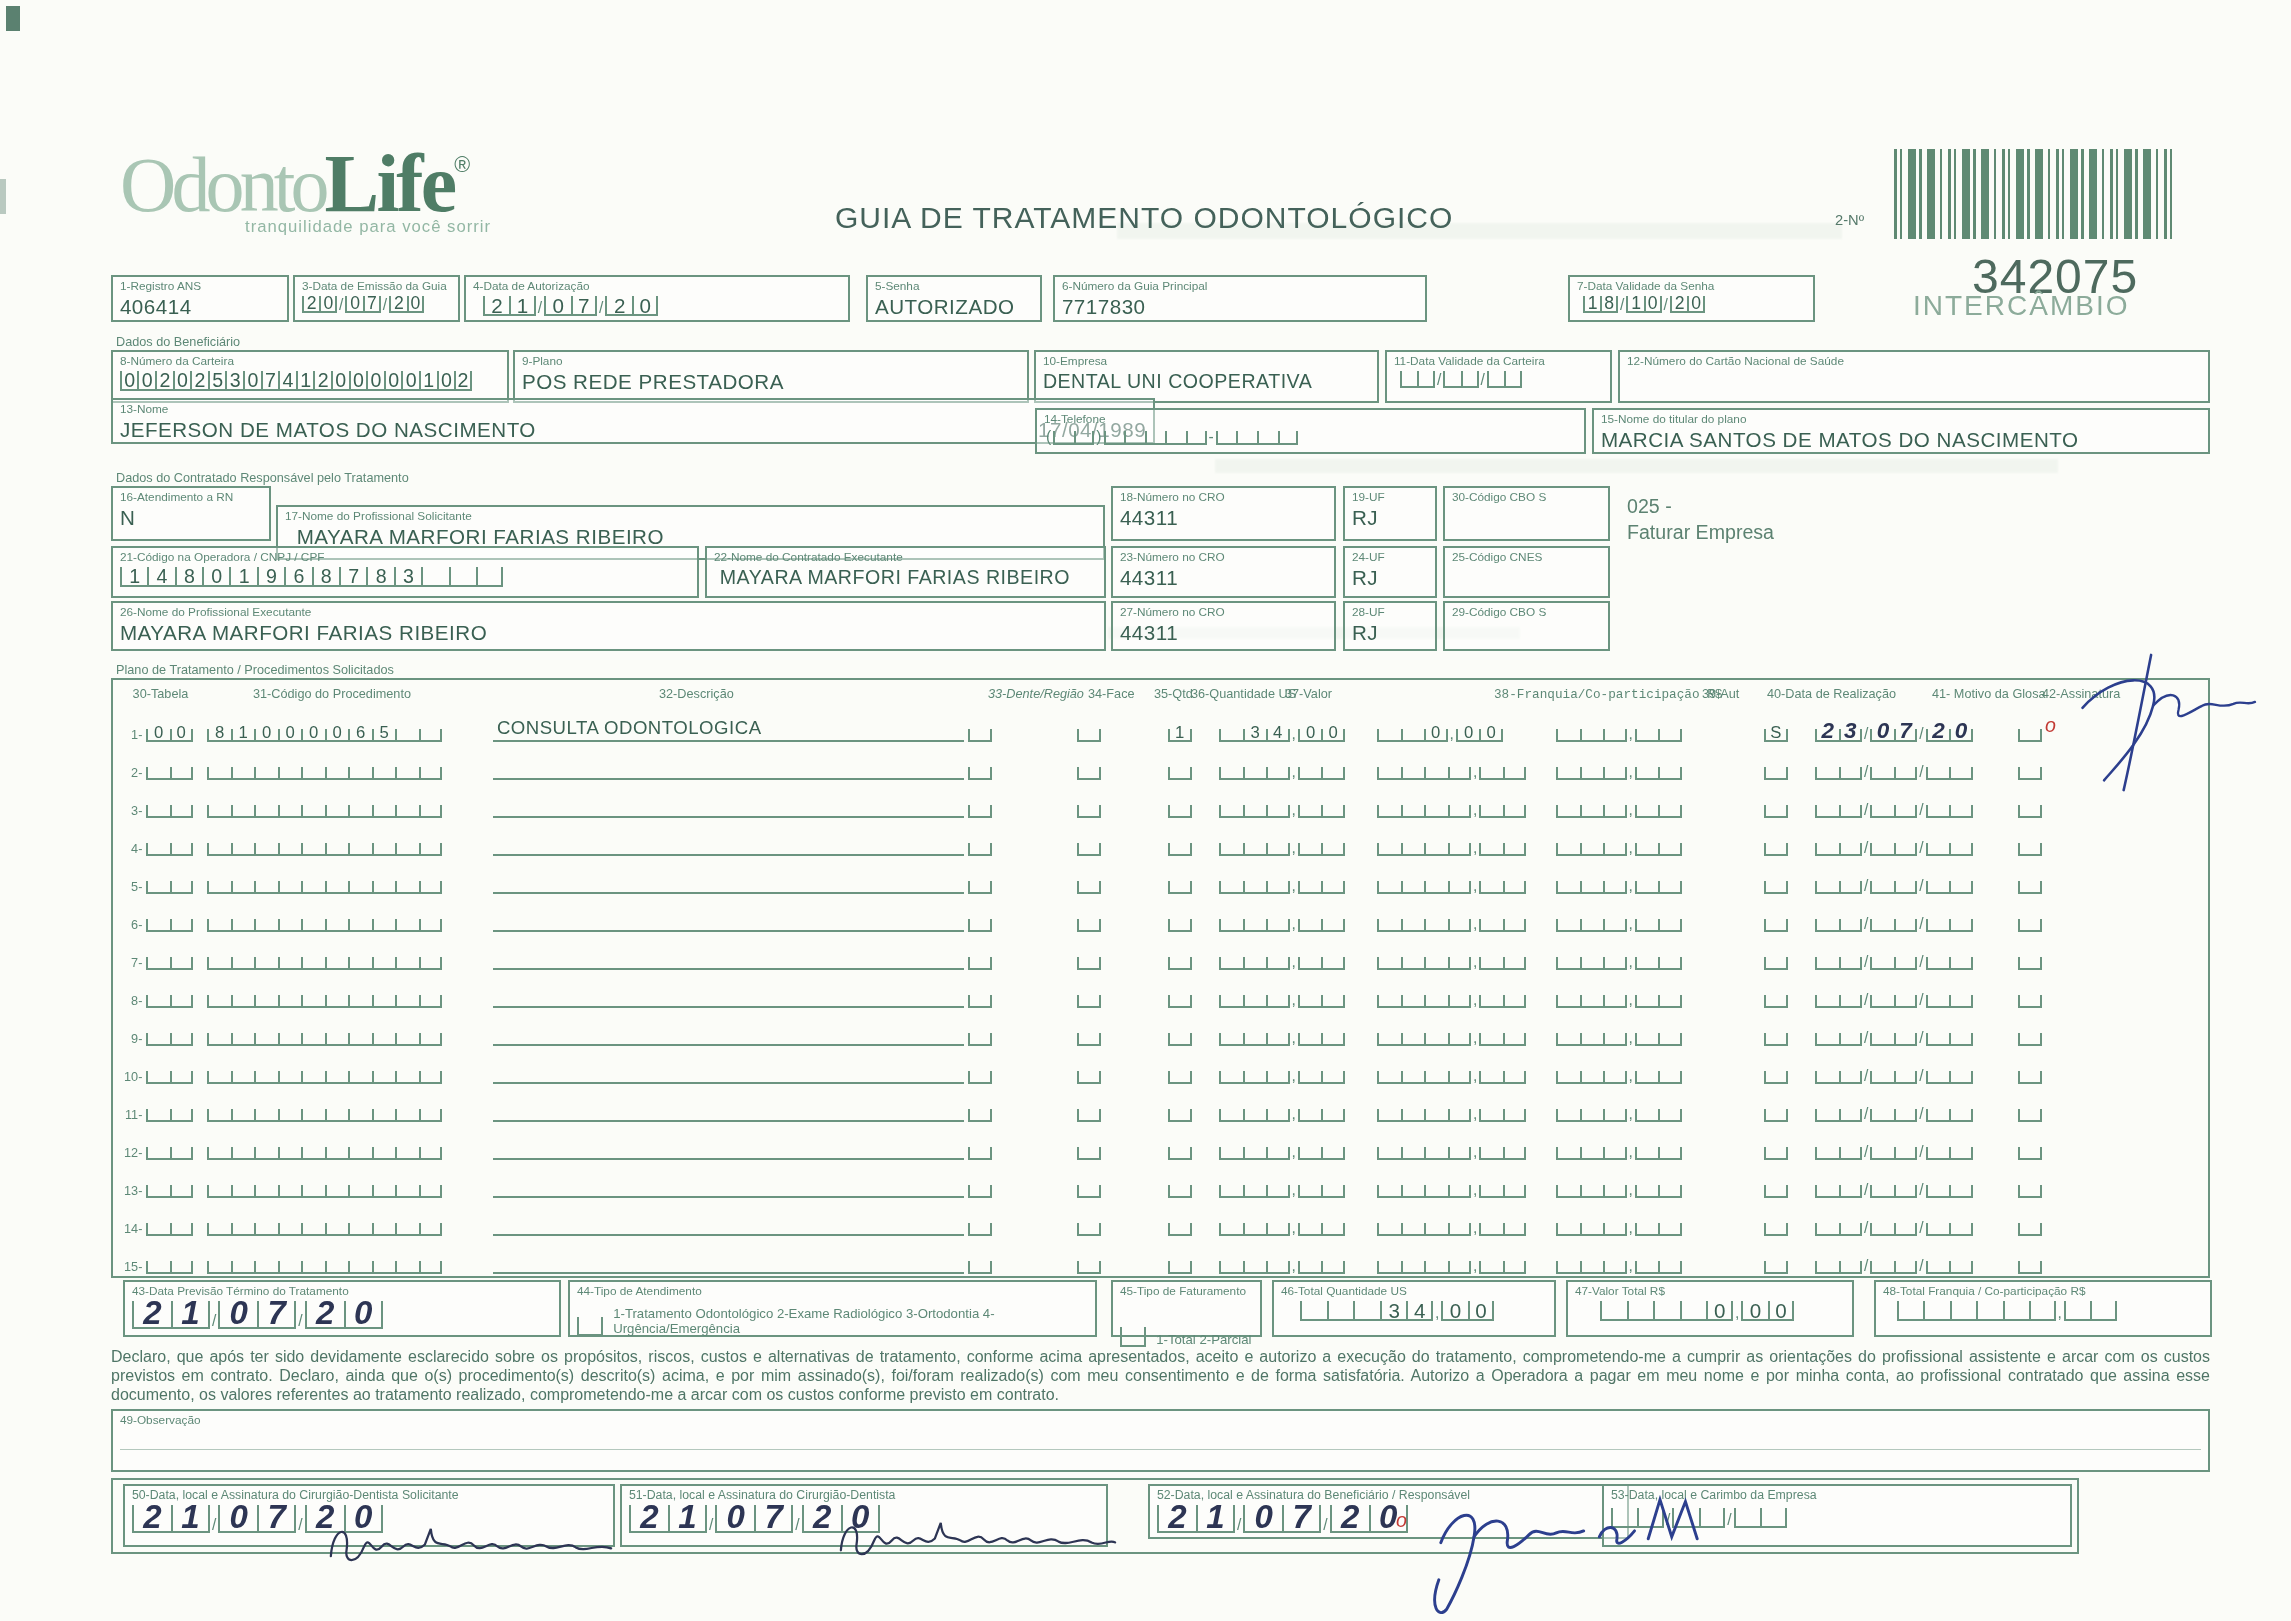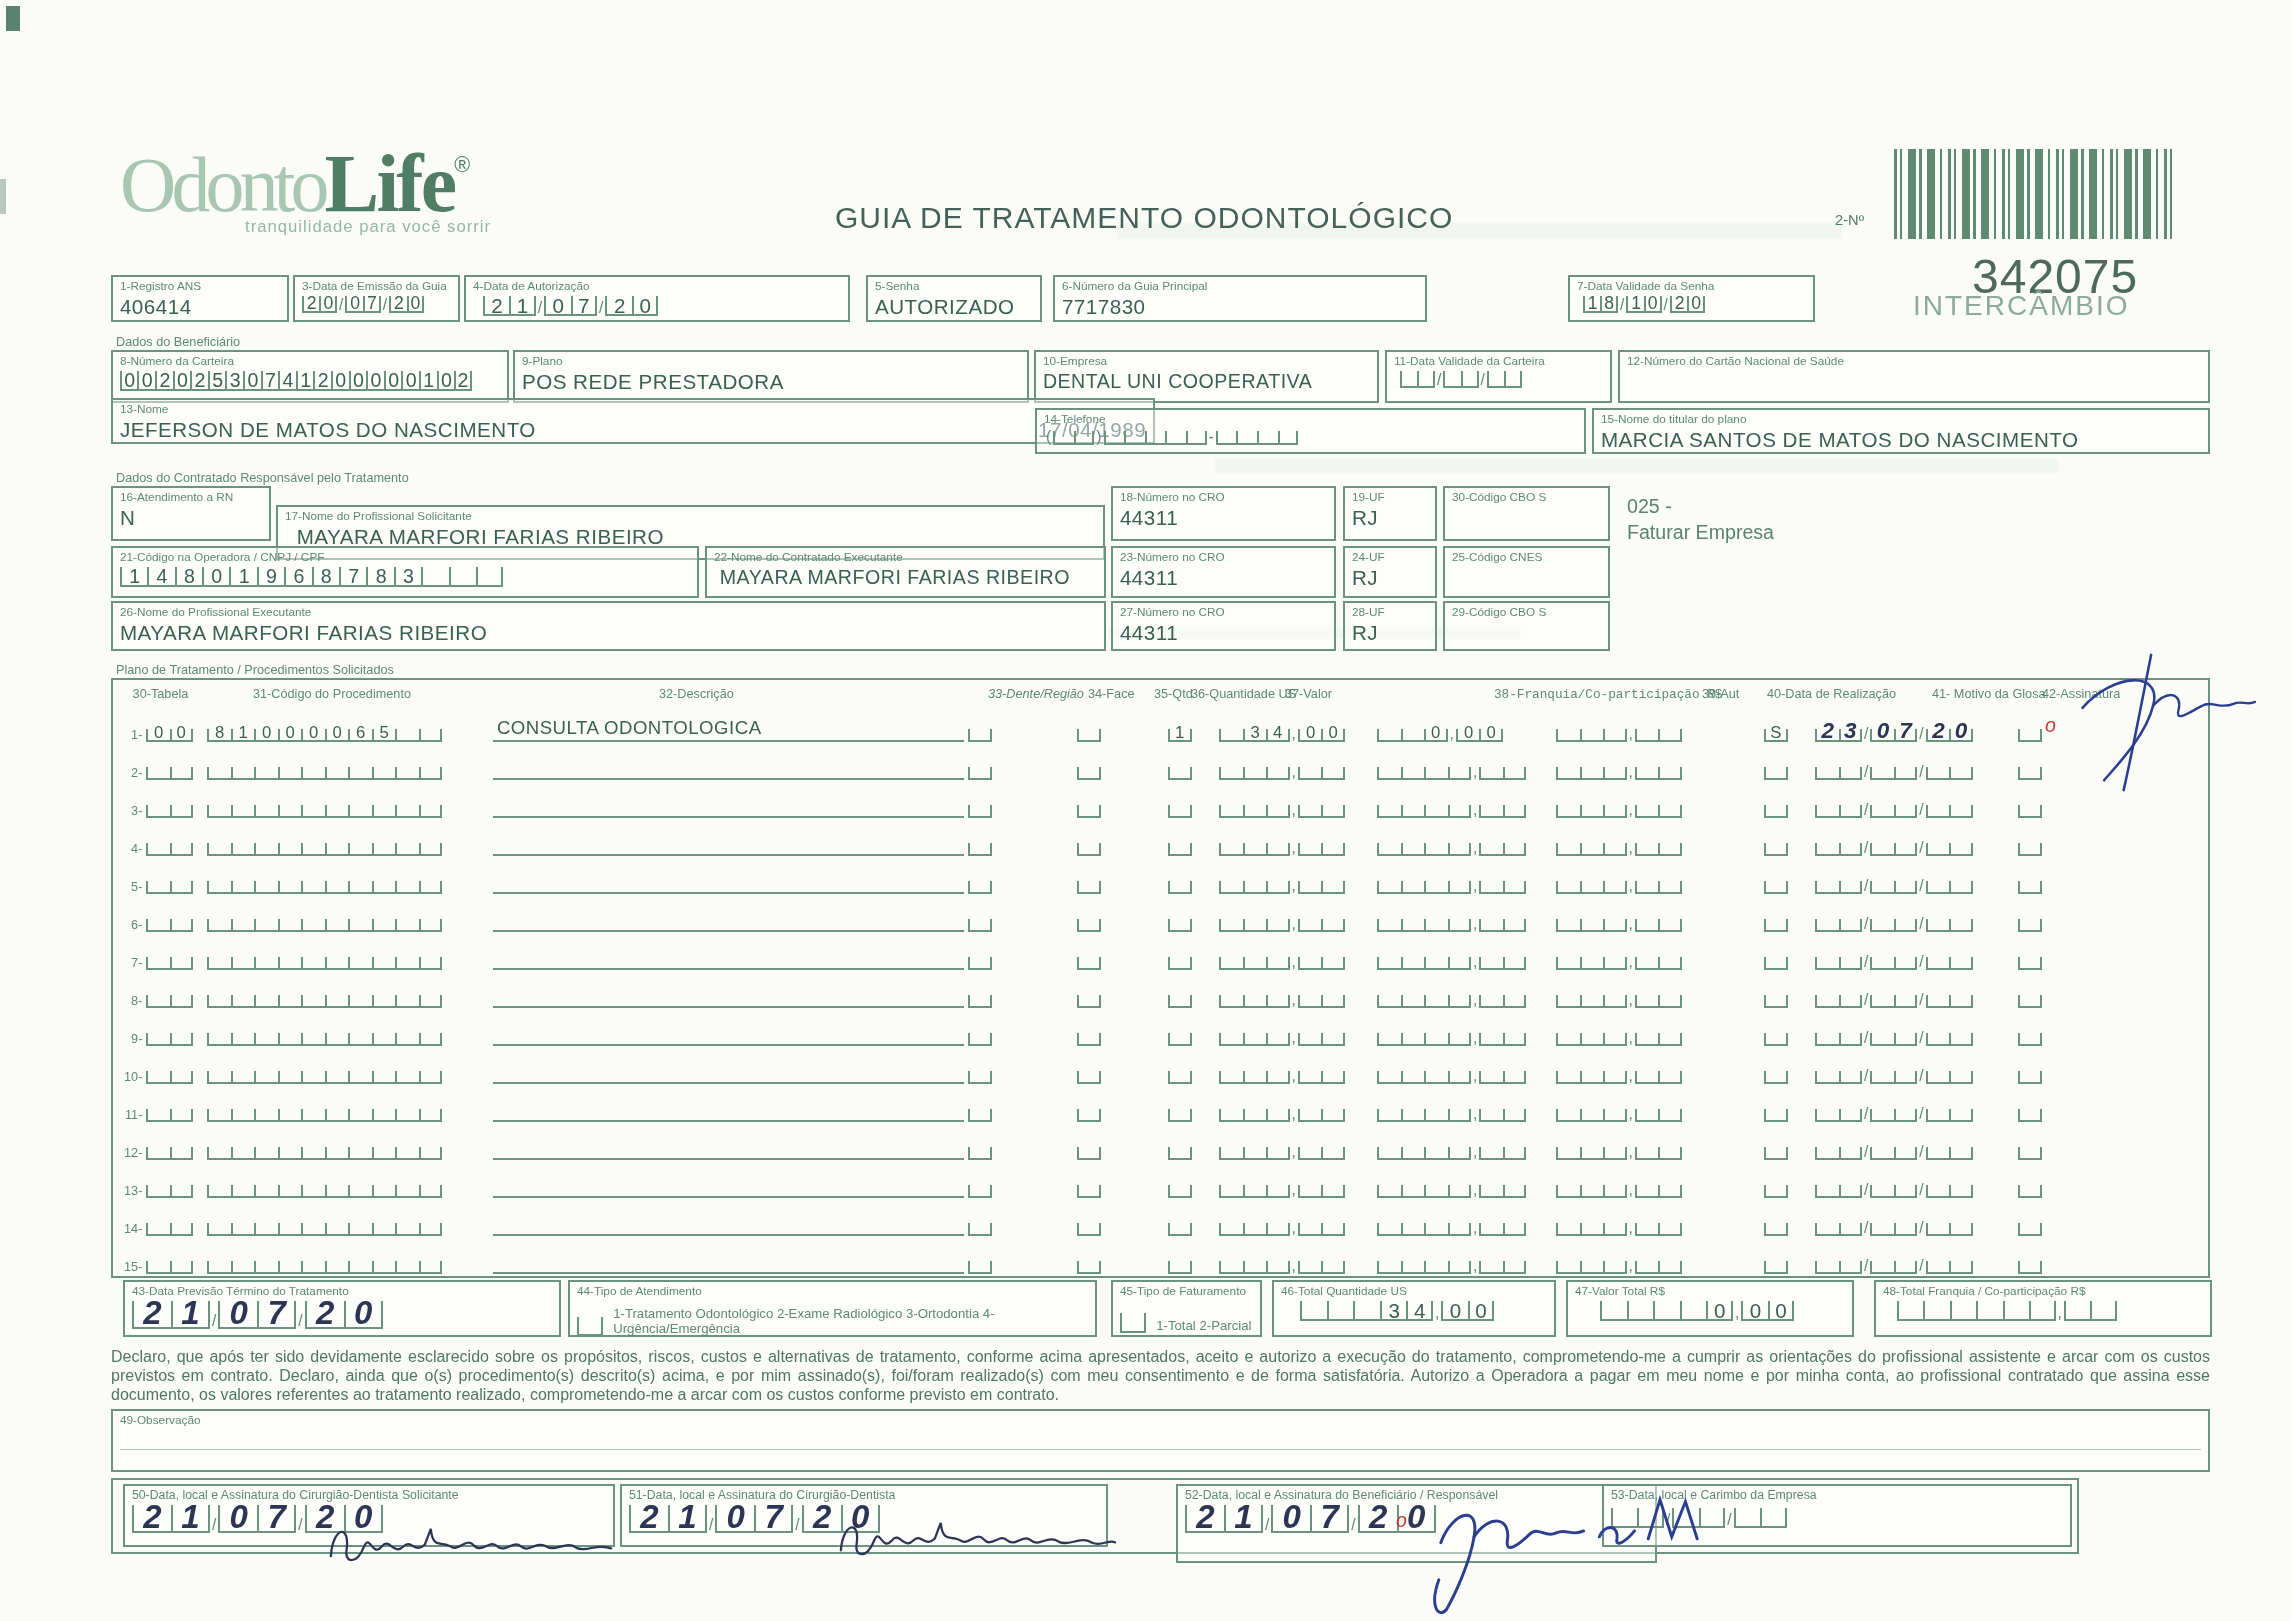--- a/index.html
+++ b/index.html
@@ -1407,21 +1407,21 @@
     <span class="lbl">44-Tipo de Atendimento</span>
     <div style="display:flex;align-items:flex-end;margin-top:7.8px">
       <span class="comb comb-md">
           <span class="t last"></span>
         </span>
       <span class="opts">1-Tratamento Odontológico  2-Exame Radiológico  3-Ortodontia  4-Urgência/Emergência</span>
     </div>
   </div>
   <div class="fbox" style="left:1111px;top:1280px;width:151px;height:57px">
     <span class="lbl">45-Tipo de Faturamento</span>
-    <div style="display:flex;align-items:flex-end;margin-top:12px">
+    <div style="display:flex;align-items:flex-end;margin-top:26px">
       <span class="comb comb-md">
           <span class="t last"></span>
         </span>
       <span class="opts">1-Total  2-Parcial</span>
     </div>
   </div>
   <div class="fbox" style="left:1272px;top:1280px;width:284px;height:57px">
     <span class="lbl">46-Total Quantidade US</span>
     <div class="comb comb-tot" style="margin-left:19.6px">
         <span class="t"></span>
@@ -1490,21 +1490,21 @@
         <span class="t">2</span>
         <span class="t last">1</span>
         <span class="sep">/</span>
         <span class="t">0</span>
         <span class="t last">7</span>
         <span class="sep">/</span>
         <span class="t">2</span>
         <span class="t last">0</span>
       </div>
   </div>
-  <div class="fbox sigbox" style="left:1176px;top:1484px;width:481px;height:79px">
+  <div class="fbox sigbox" style="left:1148px;top:1484px;width:481px;height:55px">
     <span class="lbl">52-Data, local e Assinatura do Beneficiário / Responsável</span>
     <div class="comb comb-lg ink">
         <span class="t">2</span>
         <span class="t last">1</span>
         <span class="sep">/</span>
         <span class="t">0</span>
         <span class="t last">7</span>
         <span class="sep">/</span>
         <span class="t">2</span>
         <span class="t last">0</span>

